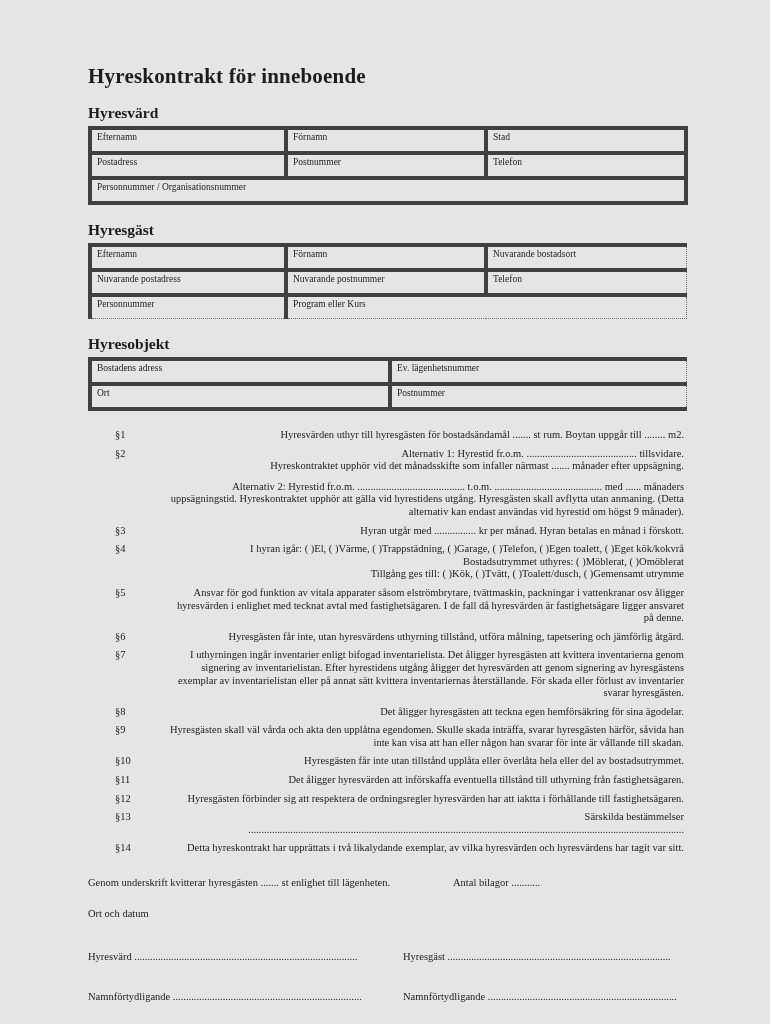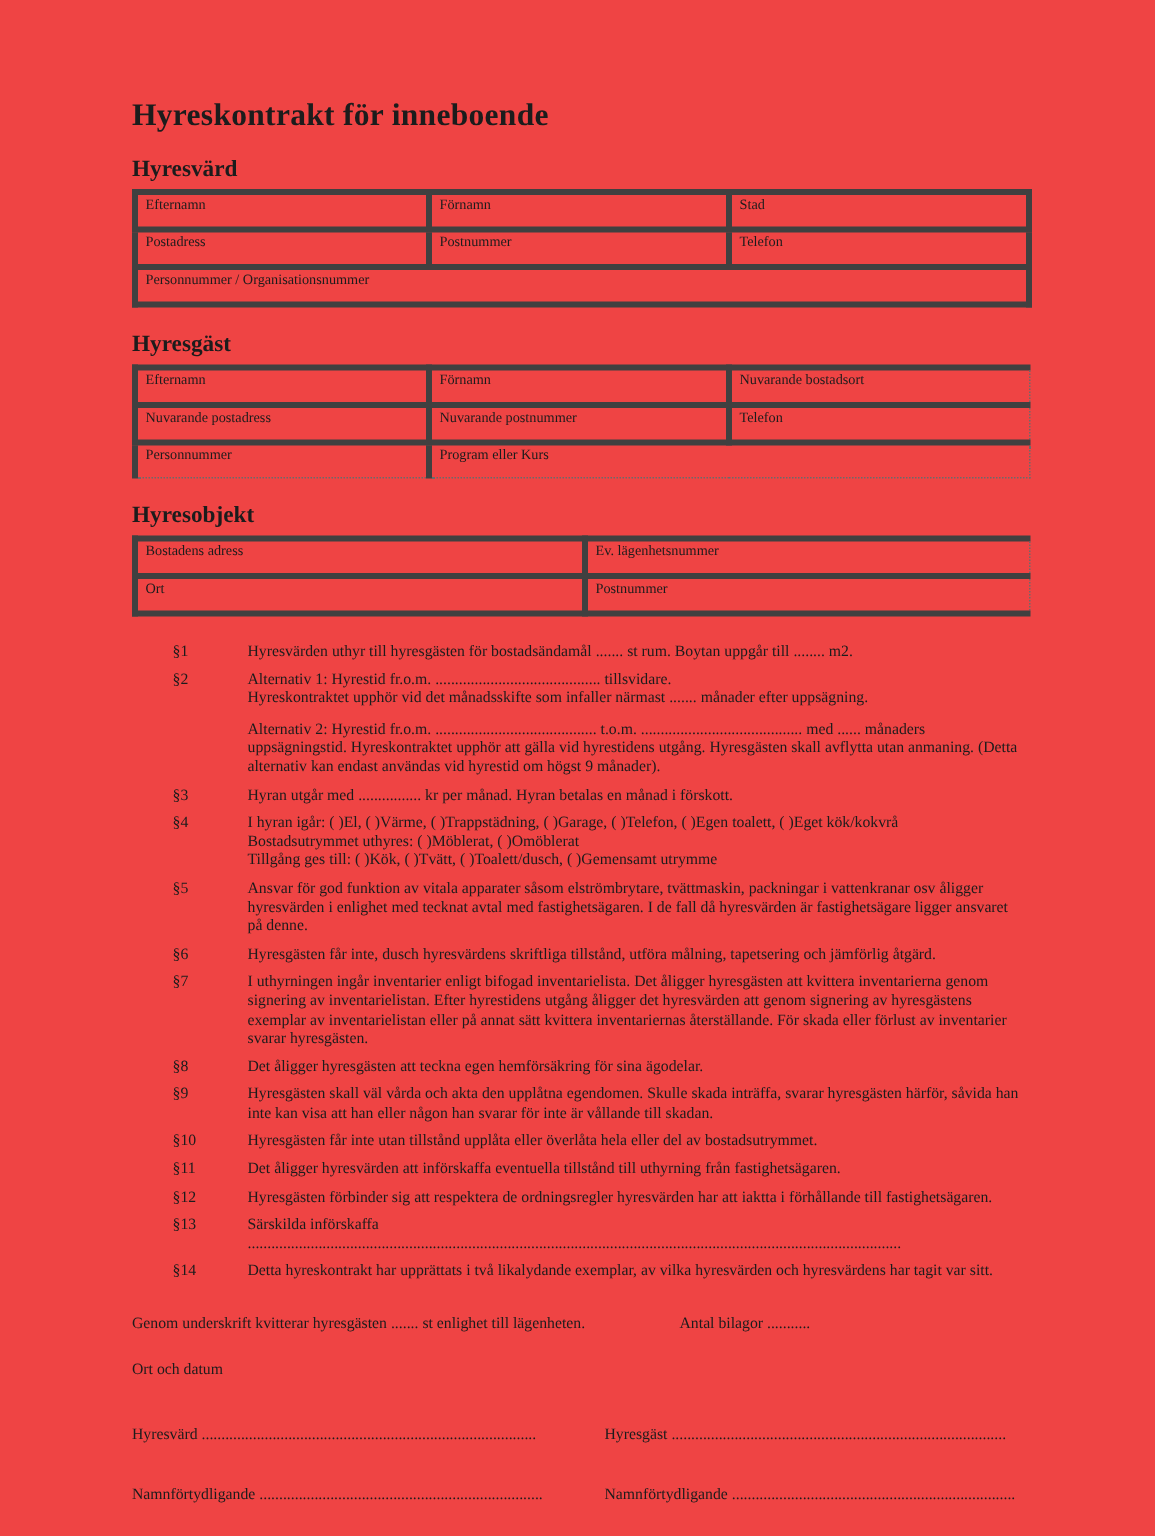--- a/index.html
+++ b/index.html
@@ -1,19 +1,19 @@
 <!DOCTYPE html>
 <html><head>
 <meta charset="utf-8">
 <style>
   html,body{margin:0;padding:0;background:#ffffff;}
   .page{
     position:relative;
     width:770px;height:1024px;
-    background:#ef4444;
+    background:#e5e5e5;
     font-family:"Liberation Serif", serif;
     color:#1c1c1c;
     overflow:hidden;
   }
   .content{position:absolute;left:88px;top:0;width:596px;}
   .doc-title{font-size:21px;font-weight:700;margin:64px 0 0 0;letter-spacing:.2px;}
   .sec-heading{font-size:15.5px;font-weight:700;margin:16px 0 4px 0;}
   .sec-heading.first{margin-top:15px;}
   table{border-collapse:collapse;width:596px;table-layout:fixed;}
   td{
@@ -24,21 +24,21 @@
     height:19px;
     overflow:hidden;
     white-space:nowrap;
   }
   .hg tr.last td{border-bottom:1px dotted #6b6b6b;}
   .hg td.rightmost{border-right:1px dotted #6b6b6b;margin-left:33px;}
   .hobj td.rightmost{border-right:1px dotted #6b6b6b;}
   .paras{margin-top:18px;padding-left:27px;font-size:10.5px;line-height:12.6px;}
   .para{display:flex;margin-bottom:6px;}
   .pnum{width:50px;flex:none;}
-  .ptext{flex:1;}
+  .ptext{flex:1;text-align:right;}
   .pline{min-height:12.6px;}
   .pblank{height:8px;}
   .footer{font-size:10.5px;line-height:13px;}
   .f-keys-row{display:flex;margin-top:21px;}
   .f-keys-left{width:365px;flex:none;}
   .f-place{margin-top:18px;}
   .f-sign-row{display:flex;margin-top:30px;}
   .f-name-row{display:flex;margin-top:27px;}
   .f-col-left{width:315px;flex:none;white-space:nowrap;overflow:hidden;}
   .f-col-right{flex:1;white-space:nowrap;overflow:hidden;}
@@ -150,21 +150,21 @@
         </div>
         <div class="para">
           <div class="pnum">§5</div>
           <div class="ptext">
             <div class="pline">Ansvar för god funktion av vitala apparater såsom elströmbrytare, tvättmaskin, packningar i vattenkranar osv åligger hyresvärden i enlighet med tecknat avtal med fastighetsägaren. I de fall då hyresvärden är fastighetsägare ligger ansvaret på denne.</div>
           </div>
         </div>
         <div class="para">
           <div class="pnum">§6</div>
           <div class="ptext">
-            <div class="pline">Hyresgästen får inte, dusch hyresvärdens skriftliga tillstånd, utföra målning, tapetsering och jämförlig åtgärd.</div>
+            <div class="pline">Hyresgästen får inte, utan hyresvärdens uthyrning tillstånd, utföra målning, tapetsering och jämförlig åtgärd.</div>
           </div>
         </div>
         <div class="para">
           <div class="pnum">§7</div>
           <div class="ptext">
             <div class="pline">I uthyrningen ingår inventarier enligt bifogad inventarielista. Det åligger hyresgästen att kvittera inventarierna genom signering av inventarielistan. Efter hyrestidens utgång åligger det hyresvärden att genom signering av hyresgästens exemplar av inventarielistan eller på annat sätt kvittera inventariernas återställande. För skada eller förlust av inventarier svarar hyresgästen.</div>
           </div>
         </div>
         <div class="para">
           <div class="pnum">§8</div>
@@ -192,21 +192,21 @@
         </div>
         <div class="para">
           <div class="pnum">§12</div>
           <div class="ptext">
             <div class="pline">Hyresgästen förbinder sig att respektera de ordningsregler hyresvärden har att iaktta i förhållande till fastighetsägaren.</div>
           </div>
         </div>
         <div class="para">
           <div class="pnum">§13</div>
           <div class="ptext">
-            <div class="pline">Särskilda införskaffa ......................................................................................................................................................................</div>
+            <div class="pline">Särskilda bestämmelser ......................................................................................................................................................................</div>
           </div>
         </div>
         <div class="para">
           <div class="pnum">§14</div>
           <div class="ptext">
             <div class="pline">Detta hyreskontrakt har upprättats i två likalydande exemplar, av vilka hyresvärden och hyresvärdens har tagit var sitt.</div>
           </div>
         </div>
       </div>
 

